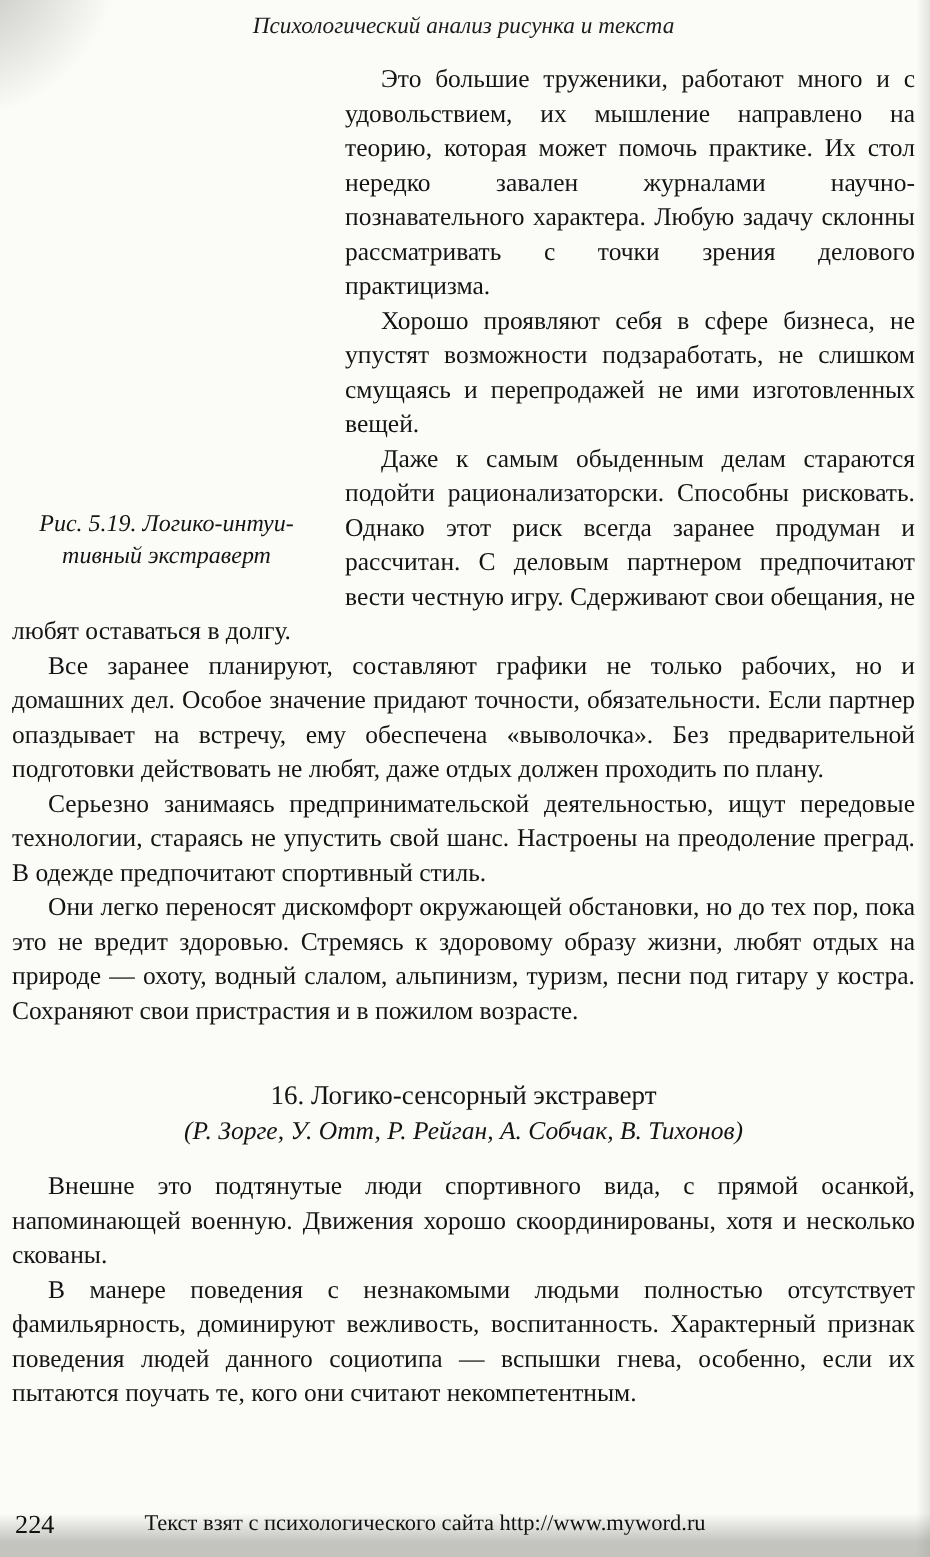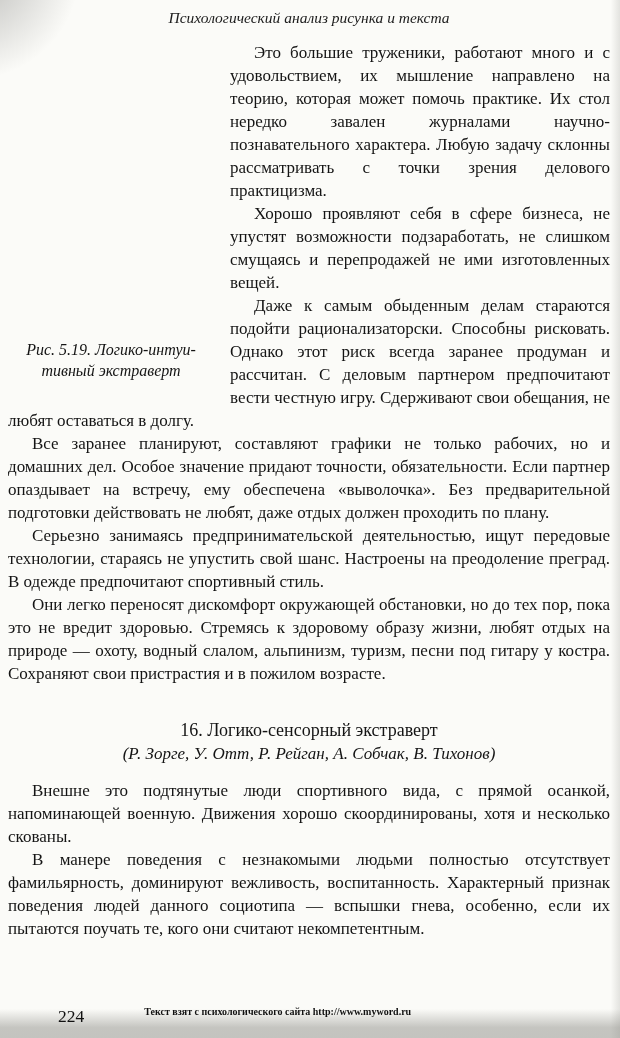--- a/index.html
+++ b/index.html
@@ -78,31 +78,30 @@
     line-height: 24px;
     margin-bottom: 13px;
   }
 
   .footer {
     position: absolute;
     left: 10px;
     right: 12px;
     bottom: 11px;
     display: flex;
-    align-items: flex-start;
+    align-items: center;
     z-index: 2;
-    margin-left: 48px;
   }
   .page-number {
     font-size: 17.5px;
     color: #111;
   }
   .source-note {
-    font-weight: bold;
-    font-size: 10px;
+    font-weight: normal;
+    font-size: 15px;
     color: #111;
     margin-left: 60px;
   }
 </style>
 </head>
 <body>
 
 <div class="page">
 
   <div class="running-header">Психологический анализ рисунка и текста</div>

